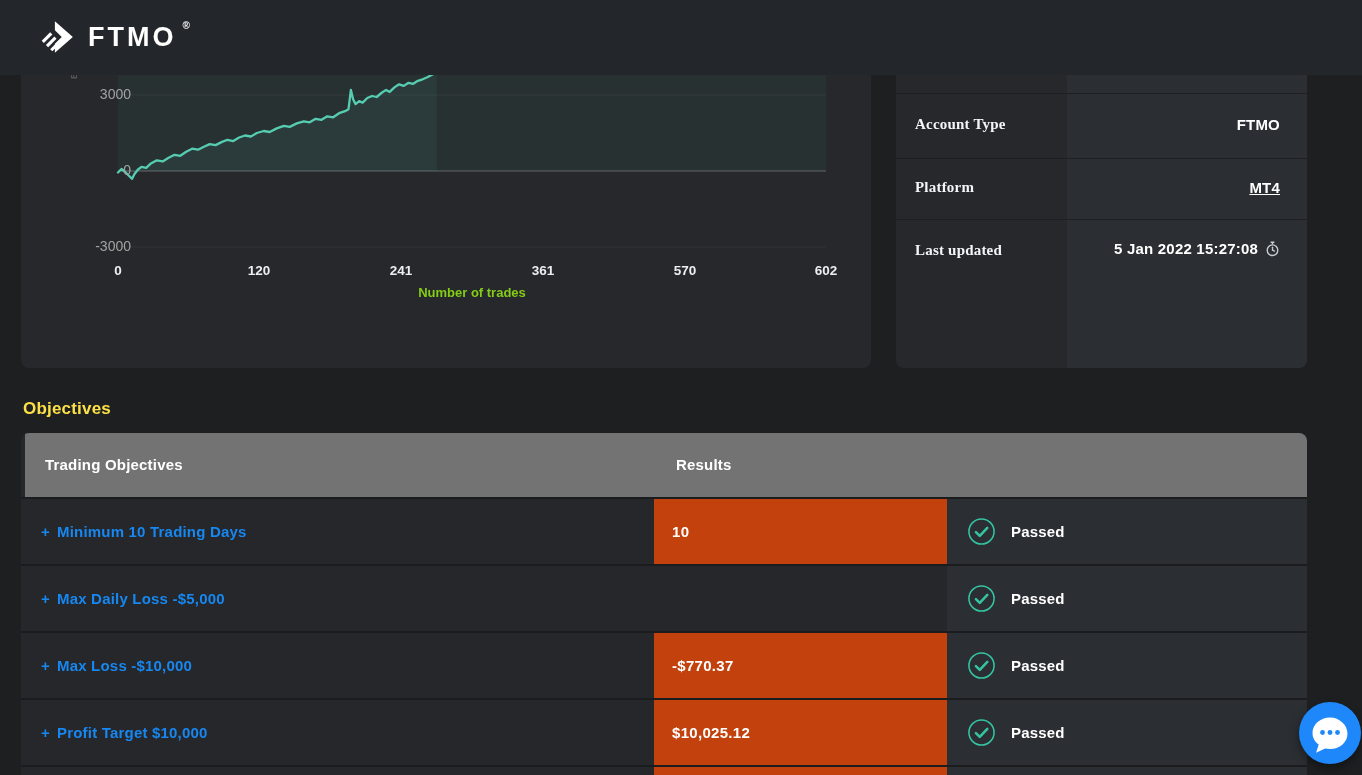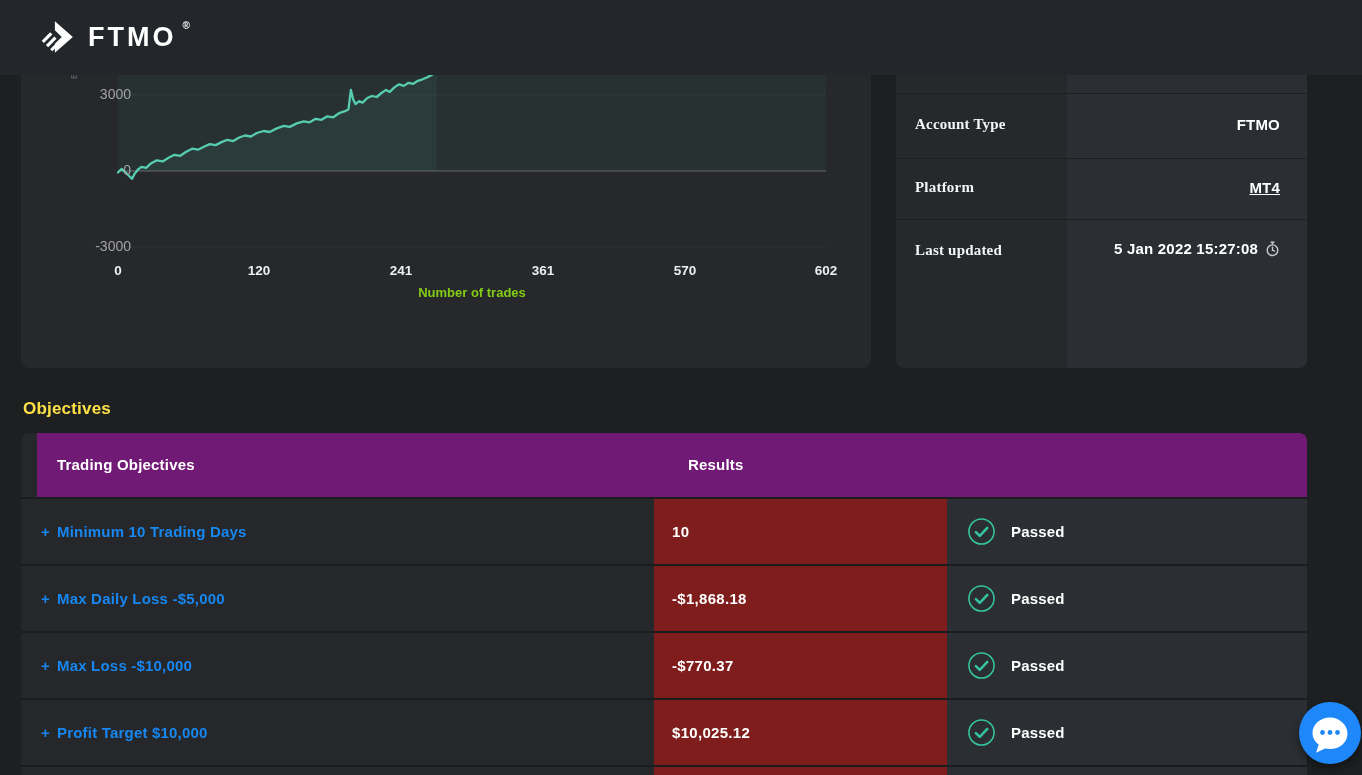--- a/index.html
+++ b/index.html
@@ -29,25 +29,25 @@
   .acct-valcol { position:absolute; left:171px; top:0; width:240px; height:293px; background:#2b2f33; }
   .acct-sep { position:absolute; left:0; width:411px; height:1px; background:#1d1f21; }
   .acct-row-label { position:absolute; left:19px; color:#f4f5f6; font-size:15px; font-weight:700; letter-spacing:.2px;font-family:Liberation Serif, serif; }
   .acct-row-value { position:absolute; right:27px; color:#fff; font-size:15px; font-weight:700; text-align:right; letter-spacing:.2px; }
   .acct-link { text-decoration:underline; cursor:pointer; }
   .val-with-icon { display:flex; align-items:center; gap:7px; }
 
   
   .obj-heading { position:absolute; left:23px; top:399px; color:#fde047; font-size:17px; font-weight:700; letter-spacing:.2px; }
   .table-card { position:absolute; left:21px; top:433px; width:1286px; height:342px; background:#25272a; border-radius:8px 8px 0 0; overflow:hidden; }
-  .thead { position:absolute; left:16px; top:0; width:1286px; height:64px; background:#701a75; }
+  .thead { position:absolute; left:4px; top:0; width:1286px; height:64px; background:#737373; }
   .th { position:absolute; top:0; line-height:64px; color:#fff; font-size:15px; font-weight:700; letter-spacing:.2px; }
   .trow { position:absolute; left:0; width:1286px; height:67px; border-top:2px solid #1a1c1e; }
   .cell-obj { position:absolute; left:0; top:0; width:633px; height:100%; background:#25272a; display:flex; align-items:center; padding-left:20px; }
-  .cell-res { position:absolute; left:633px; top:0; width:293px; height:100%; background:#7f1d1d; display:flex; align-items:center; padding-left:18px; }
+  .cell-res { position:absolute; left:633px; top:0; width:293px; height:100%; background:#c2410c; display:flex; align-items:center; padding-left:18px; }
   .cell-sum { position:absolute; left:926px; top:0; width:360px; height:100%; background:#2b2e32; display:flex; align-items:center; padding-left:20px; gap:15px; }
   .obj-link { color:#1787f1; font-size:15px; font-weight:700; letter-spacing:.2px; cursor:pointer; display:flex; align-items:center; gap:7px; }
   .res-val { color:#fff; font-size:15px; font-weight:700; letter-spacing:.3px; }
   .sum-val { color:#fff; font-size:15px; font-weight:700; letter-spacing:.2px; }
 
   
   .chat-btn { position:absolute; left:1299px; top:702px; width:62px; height:62px; border-radius:50%; background:#1e88fb; cursor:pointer; box-shadow:0 4px 10px rgba(0,0,0,.4); }
 </style>
 </head>
 <body>
@@ -147,23 +147,20 @@
       </div>
     </div>
 
     <div class="trow" style="top:131px;">
       <div class="cell-obj">
         <span class="obj-link">
           <span>+</span>
           <span>Max Daily Loss -$5,000</span>
         </span>
       </div>
-      <div class="cell-res">
-        <span class="res-val">-$1,868.18</span>
-      </div>
       <div class="cell-sum">
         <span style="display:inline-flex;">
           <svg width="29" height="29" viewBox="0 0 30 30">
               <circle cx="15" cy="15" r="13" fill="none" stroke="#35c4a2" stroke-width="1.6"></circle>
               <path d="M9.2 15.6 l4 4 l7.8 -8.3" fill="none" stroke="#35c4a2" stroke-width="2.6" stroke-linecap="round" stroke-linejoin="round"></path>
             </svg>
         </span>
         <span class="sum-val">Passed</span>
       </div>
     </div>

